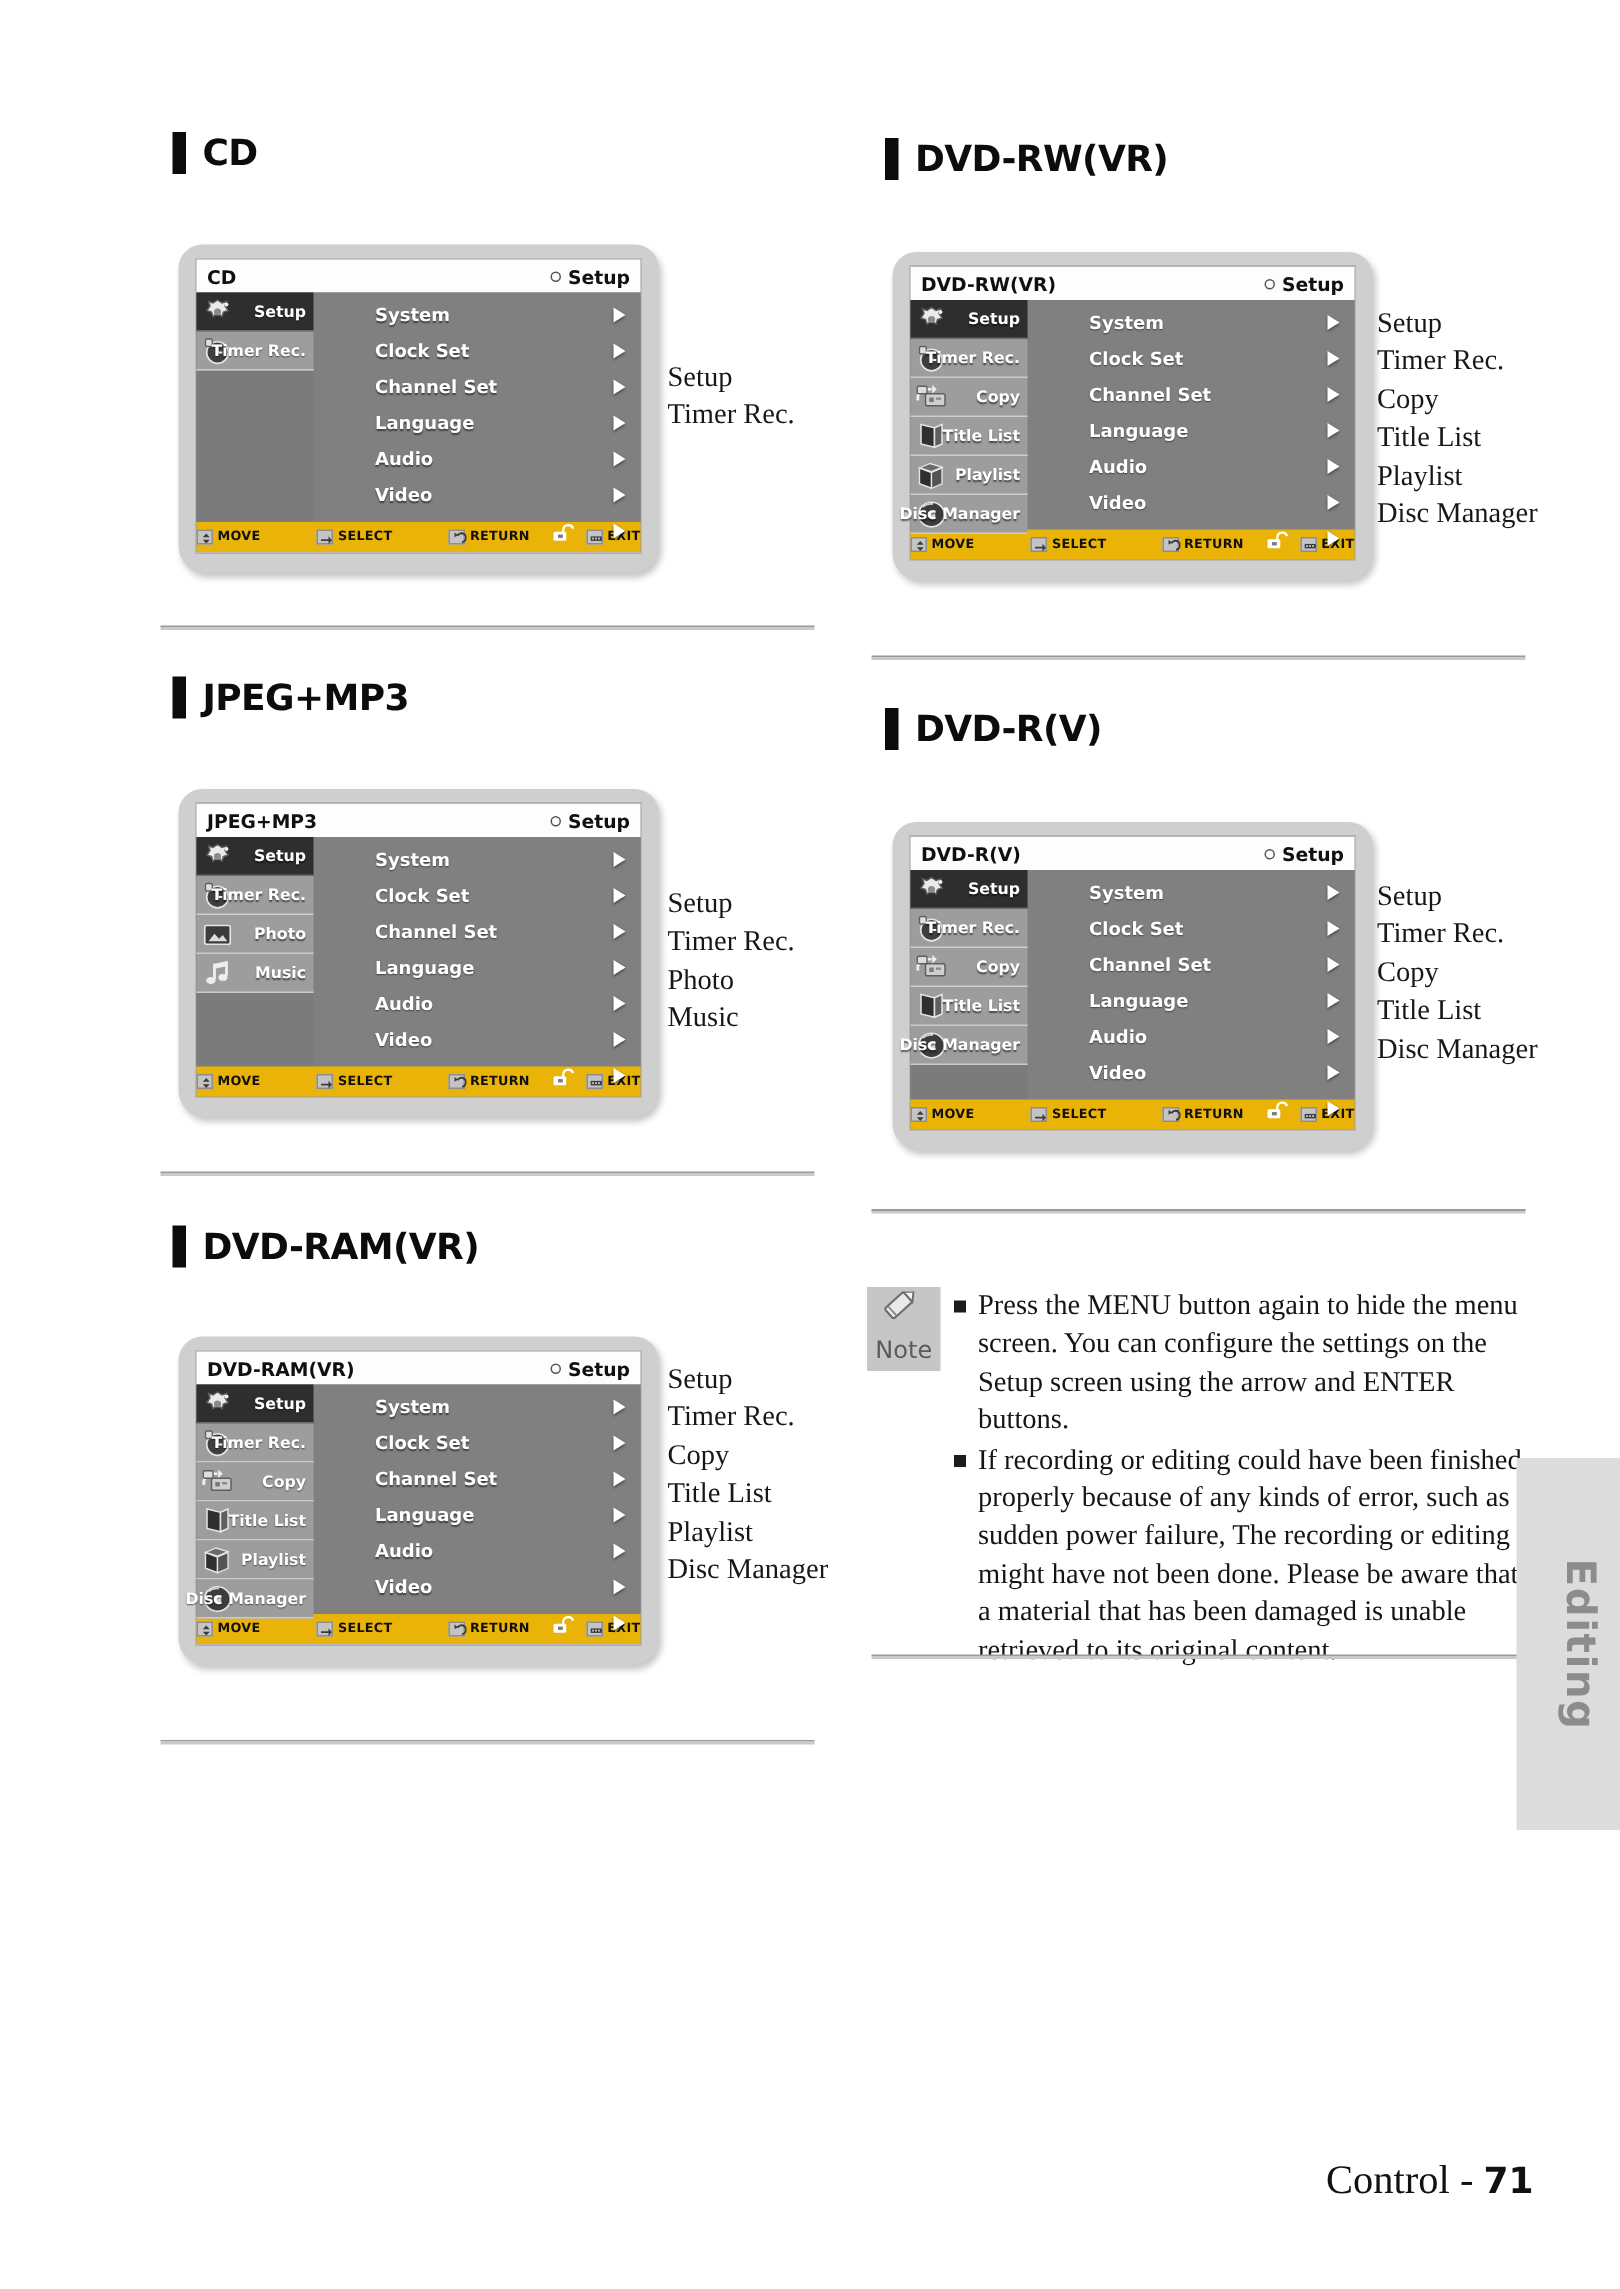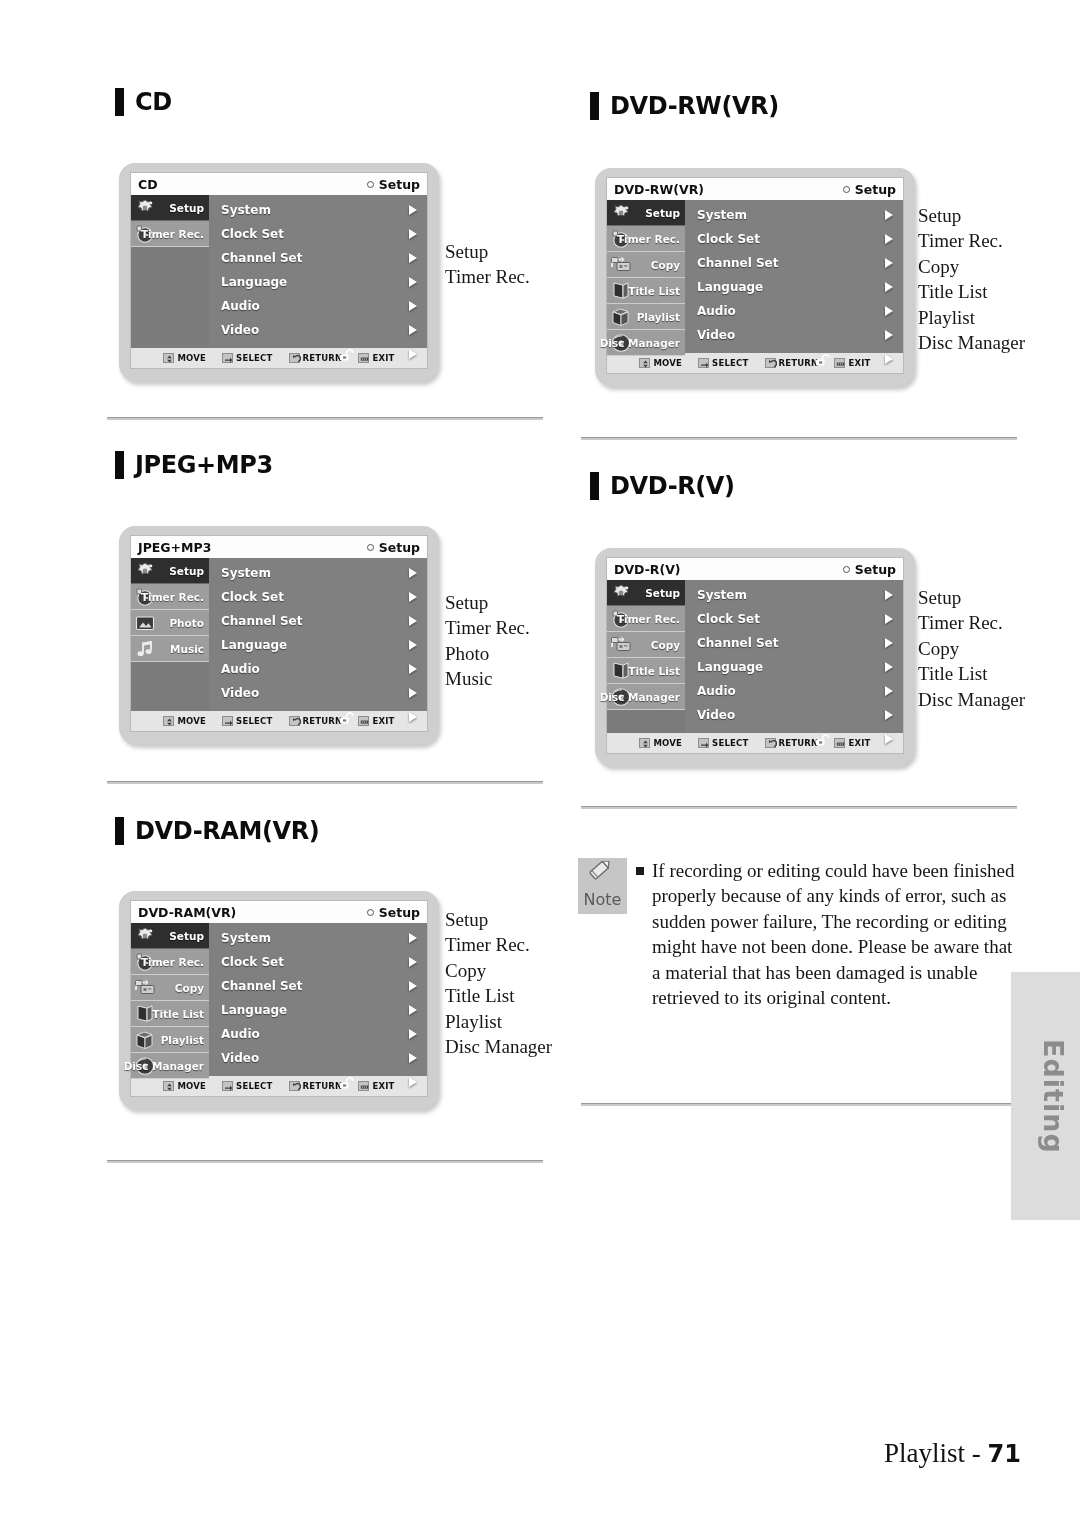--- a/index.html
+++ b/index.html
@@ -86,33 +86,34 @@
   
   .osd-main{flex:1 1 auto;background:#808080;padding:3px 0 0 0;}
   .mrow{
     height:24px;
     display:flex;align-items:center;
     padding:0 10px 0 12px;
     font-family:"DejaVu Sans", sans-serif;
     font-weight:bold;font-size:12px;color:#ffffff;
     text-shadow:0 1px 1px rgba(0,0,0,.5);
     box-sizing:border-box;
+    margin-left:29px;
   }
   .mrow .name{flex:1 1 auto;display:flex;align-items:center;gap:7px;}
   .mrow .arr{
     width:0;height:0;border-left:8px solid #ffffff;
     border-top:5px solid transparent;border-bottom:5px solid transparent;
     filter:drop-shadow(0 1px 1px rgba(0,0,0,.5));
   }
   .lockic{display:inline-block;width:16px;height:11px;position:relative;}
 
   
   .osd-foot{
-    flex:0 0 20px;height:20px;background:#e5e5e5;
-    display:flex;align-items:center;justify-content:center;gap:16px;
+    flex:0 0 20px;height:20px;background:#eab308;
+    display:flex;align-items:center;justify-content:space-between;gap:16px;
     font-family:"DejaVu Sans", sans-serif;
     font-weight:bold;font-size:8.5px;color:#111;letter-spacing:.2px;
   }
   .fbtn{display:flex;align-items:center;gap:3px;}
   .fbtn .key{
     width:11px;height:10px;background:#c4c4c4;border:1px solid #8d8d8d;
     display:inline-block;box-sizing:border-box;position:relative;
   }
 
   
@@ -837,28 +838,32 @@
           <rect x="6" y="3" width="17" height="9" rx="1.5" fill="#e9e9e9" stroke="#6e6e6e" stroke-width="1.4"></rect>
           <path d="M23 3 L28 7.5 L23 12 Z" fill="#f4f4f4" stroke="#6e6e6e" stroke-width="1.3"></path>
           <line x1="9" y1="3.5" x2="9" y2="11.5" stroke="#7d7d7d" stroke-width="1.1"></line>
         </g>
       </svg>
       <span class="cap">Note</span>
     </div>
     <div class="note-body" id="note-body">
         <div class="note-li">
           <span class="sq"></span>
+          <span class="tx">Press the MENU button again to hide the menu screen. You can configure the settings on the Setup screen using the arrow and ENTER buttons.</span>
+        </div>
+        <div class="note-li">
+          <span class="sq"></span>
           <span class="tx">If recording or editing could have been finished properly because of any kinds of error, such as sudden power failure, The recording or editing might have not been done. Please be aware that a material that has been damaged is unable retrieved to its original content.</span>
         </div>
       </div>
   </div>
 
   <div class="hr" style="left:566px;top:1103px;width:436px;"></div>
 
   <div class="sidetab" style="left:996px;top:972px;width:84px;height:248px;">
     <span>Editing</span>
   </div>
 
   <div class="footer" style="left:869px;top:1438px;">
-    <span>Playlist - </span><b>71</b>
+    <span>Control - </span><b>71</b>
   </div>
 
 </div>
 
 </body></html>

